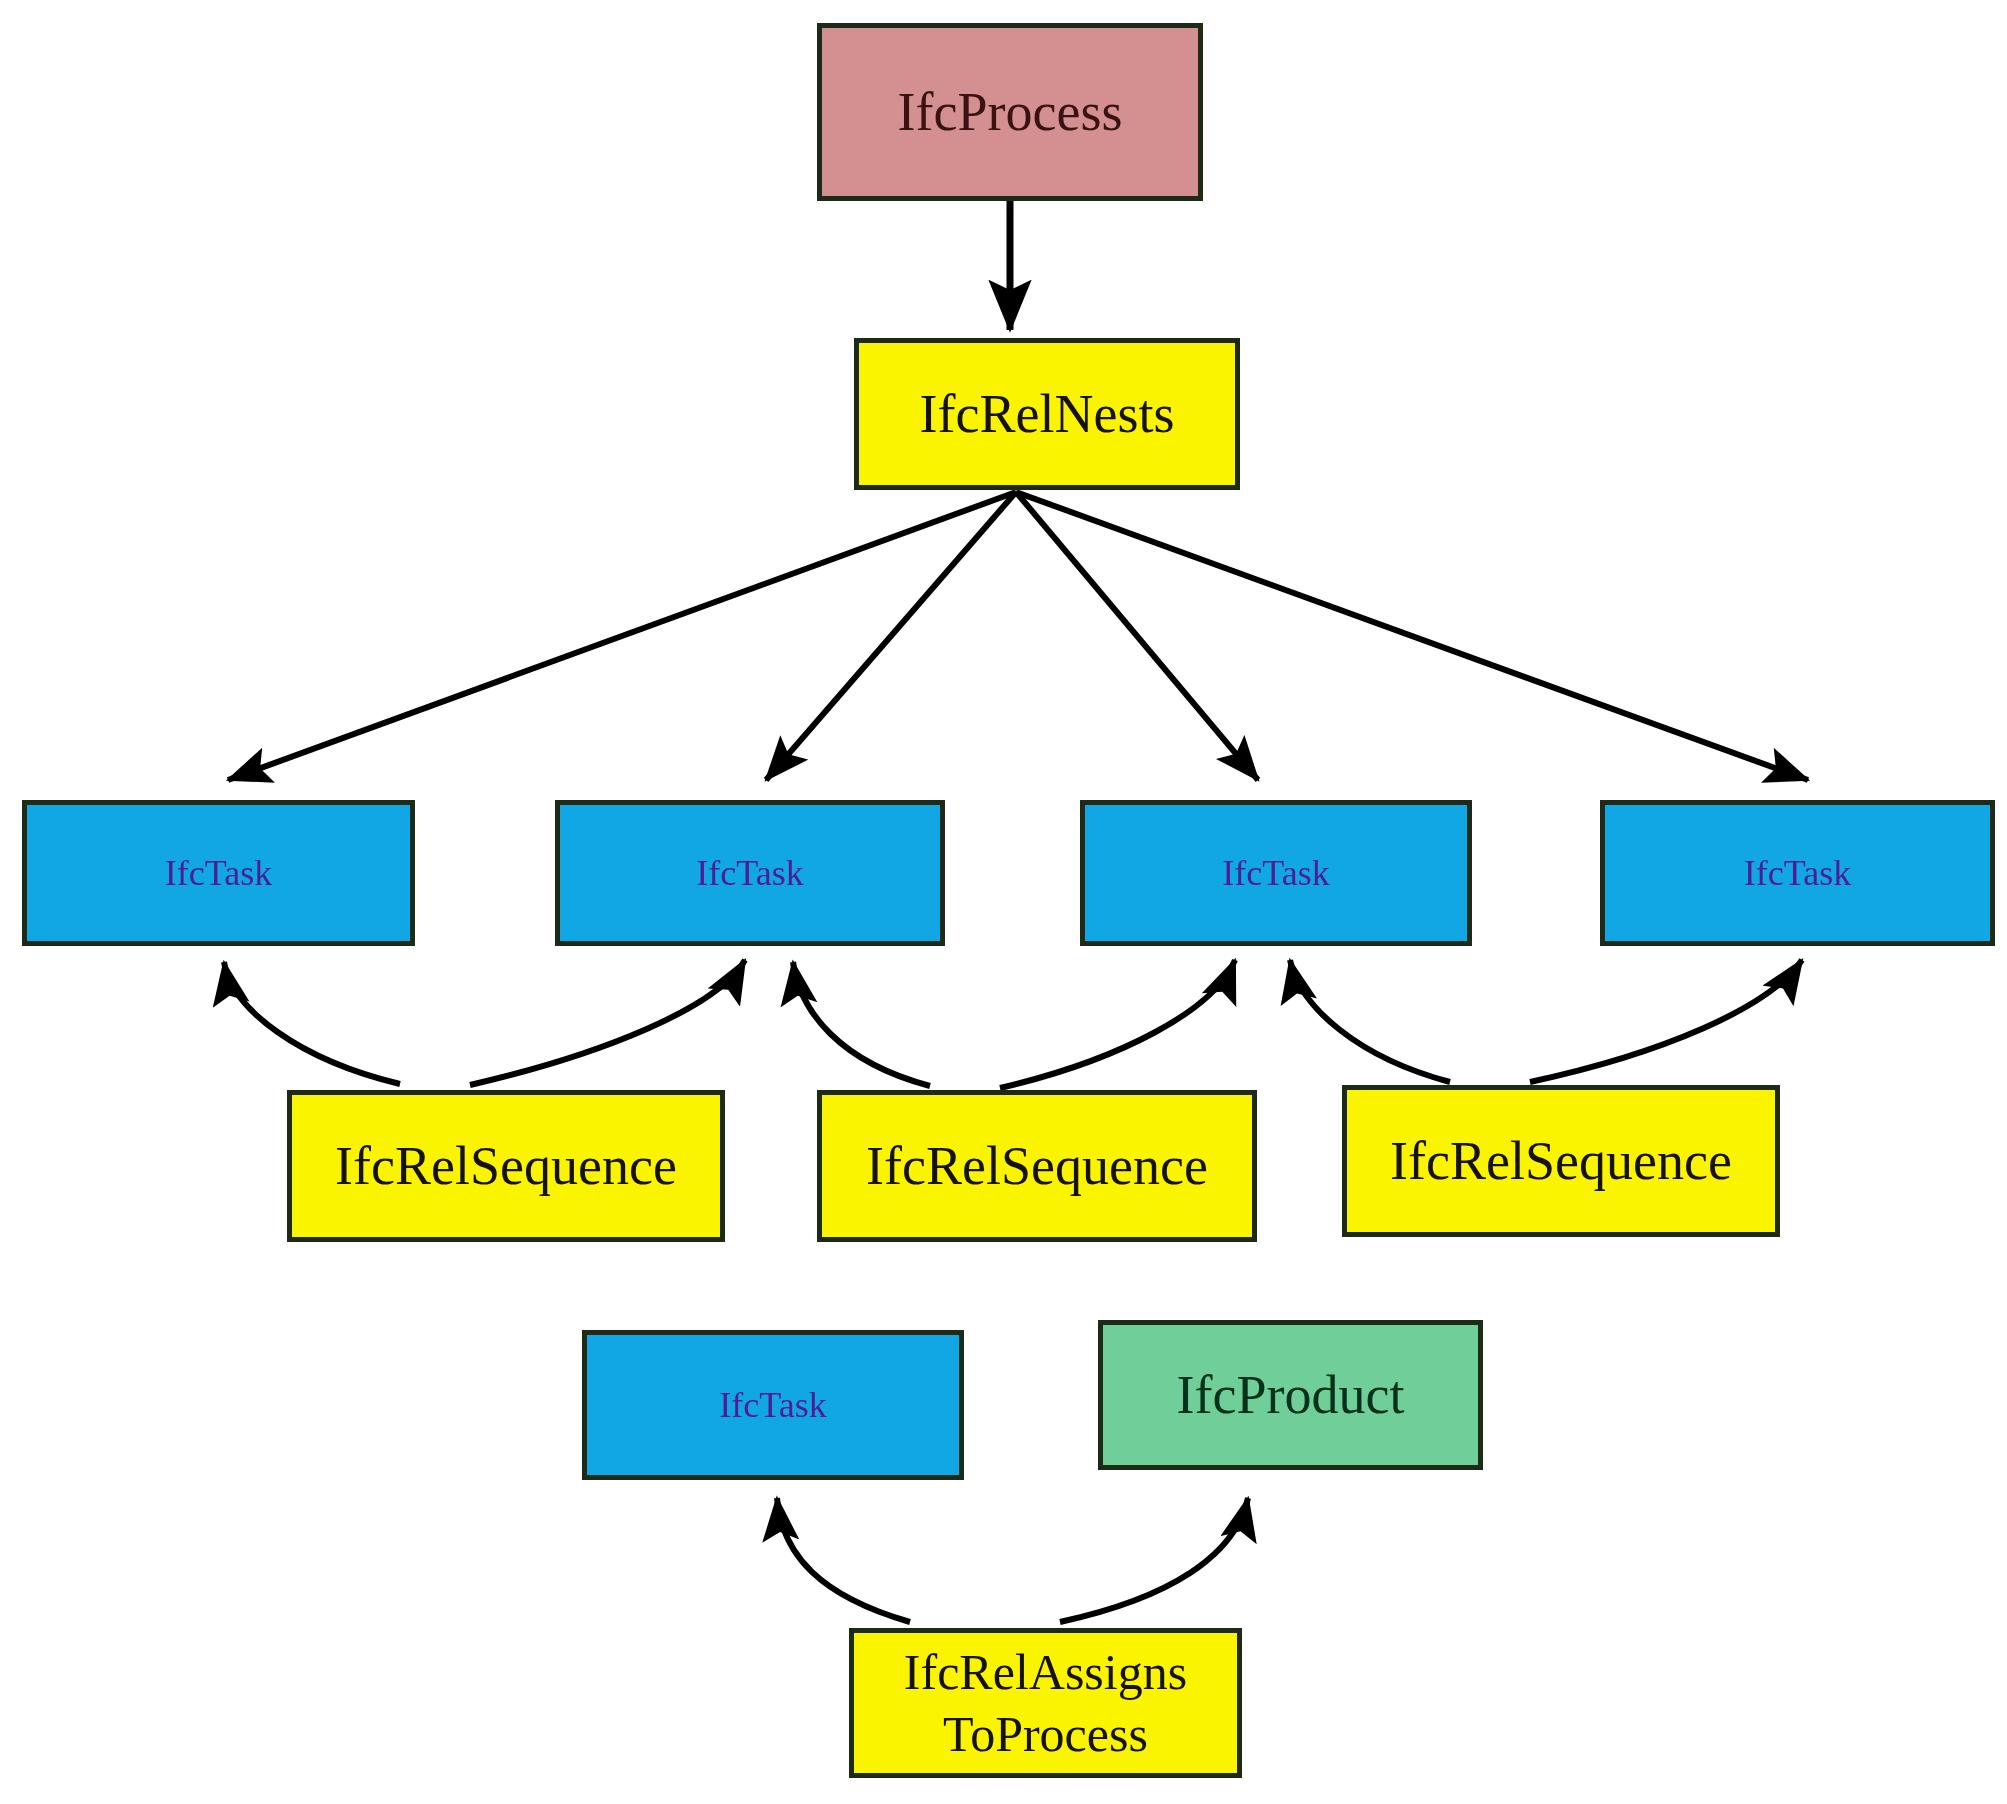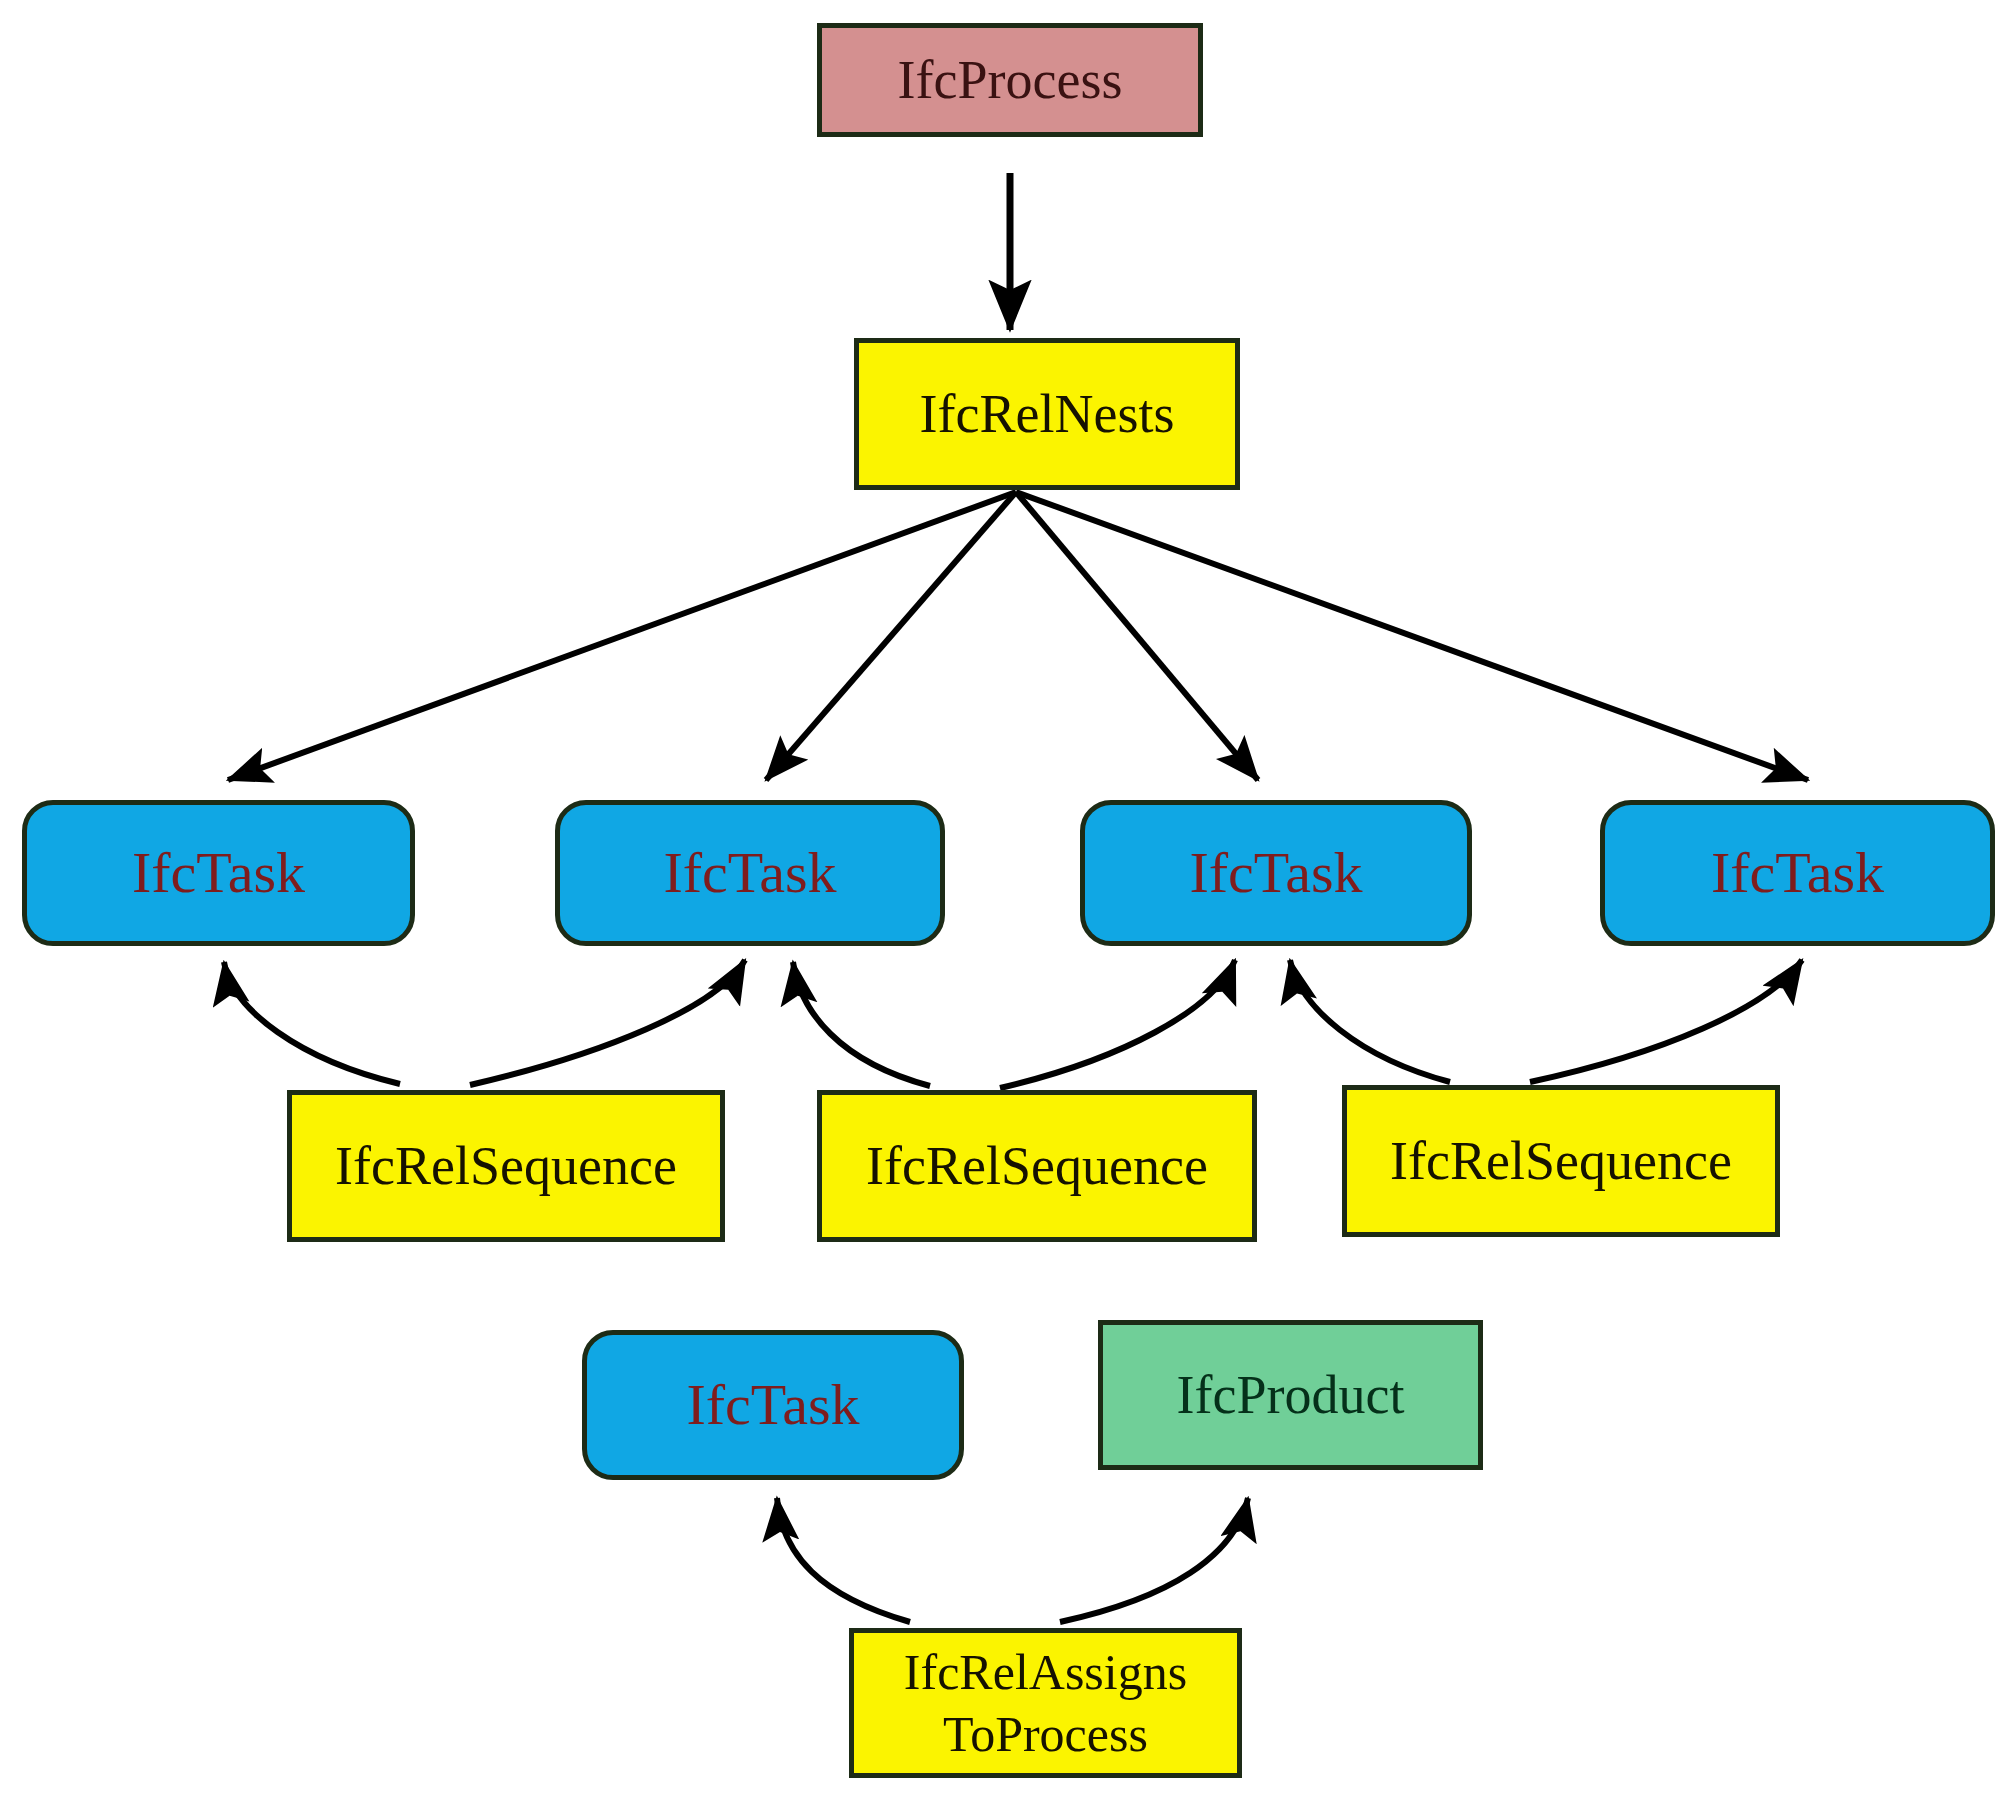--- a/index.html
+++ b/index.html
@@ -47,23 +47,22 @@
     font-size: 54px;
   }
   .n-rel {
     background: #fbf400;
     color: #161200;
     font-size: 54px;
     margin-left: 37px;
   }
   .n-task {
     background: #10a7e4;
-    color: #7f1d1d;
-    font-size: 58px;
-    border-radius: 31px;
+    color: #4c1d95;
+    font-size: 36px;
   }
   .n-product {
     background: #70cf98;
     color: #05301a;
     font-size: 54px;
   }
   .n-assigns {
     font-size: 50px;
     line-height: 1.25;
   }
@@ -93,21 +92,21 @@
     <path d="M 930,1086 C 840,1062 800,1012 793,962" fill="none" stroke="#000000" stroke-width="6" marker-end="url(#arrow)"></path>
     <path d="M 1000,1088 C 1120,1060 1215,1010 1235,960" fill="none" stroke="#000000" stroke-width="6" marker-end="url(#arrow)"></path>
 
     <path d="M 1450,1082 C 1360,1058 1300,1008 1290,960" fill="none" stroke="#000000" stroke-width="6" marker-end="url(#arrow)"></path>
     <path d="M 1530,1082 C 1660,1054 1770,1008 1802,960" fill="none" stroke="#000000" stroke-width="6" marker-end="url(#arrow)"></path>
 
     <path d="M 910,1622 C 820,1596 782,1555 777,1498" fill="none" stroke="#000000" stroke-width="6" marker-end="url(#arrow)"></path>
     <path d="M 1060,1622 C 1170,1598 1235,1556 1248,1498" fill="none" stroke="#000000" stroke-width="6" marker-end="url(#arrow)"></path>
   </svg>
 
-  <div class="node n-process" style="left:817px; top:23px; width:386px; height:114px;">
+  <div class="node n-process" style="left:817px; top:23px; width:386px; height:178px;">
     <span class="label">IfcProcess</span>
   </div>
 
   <div class="node n-rel" style="left:817px; top:338px; width:386px; height:152px;">
     <span class="label">IfcRelNests</span>
   </div>
 
   <div class="node n-task" style="left:22px; top:800px; width:393px; height:146px;">
     <span class="label">IfcTask</span>
   </div>

